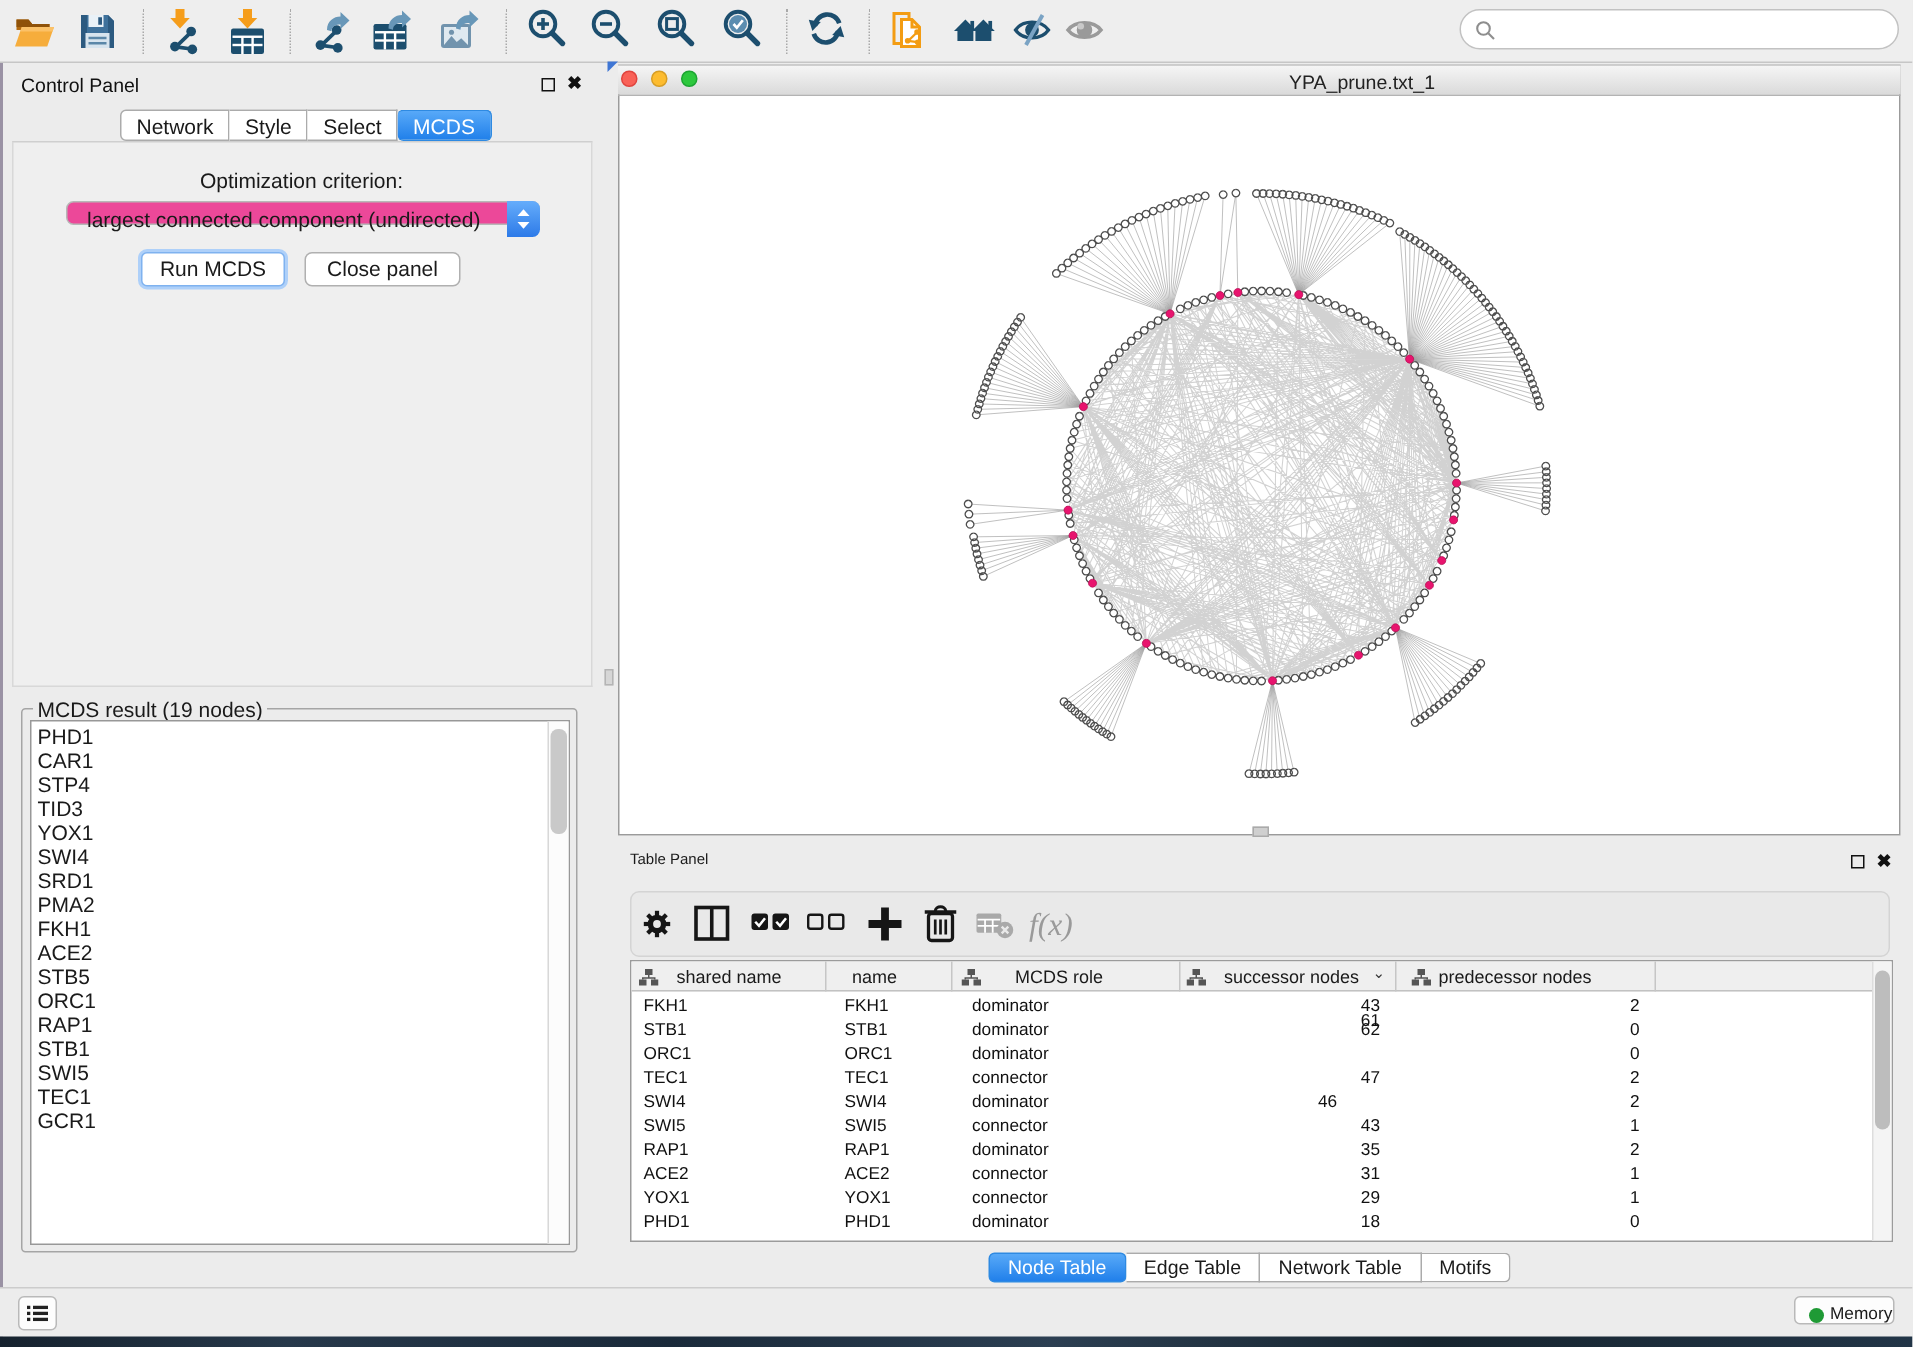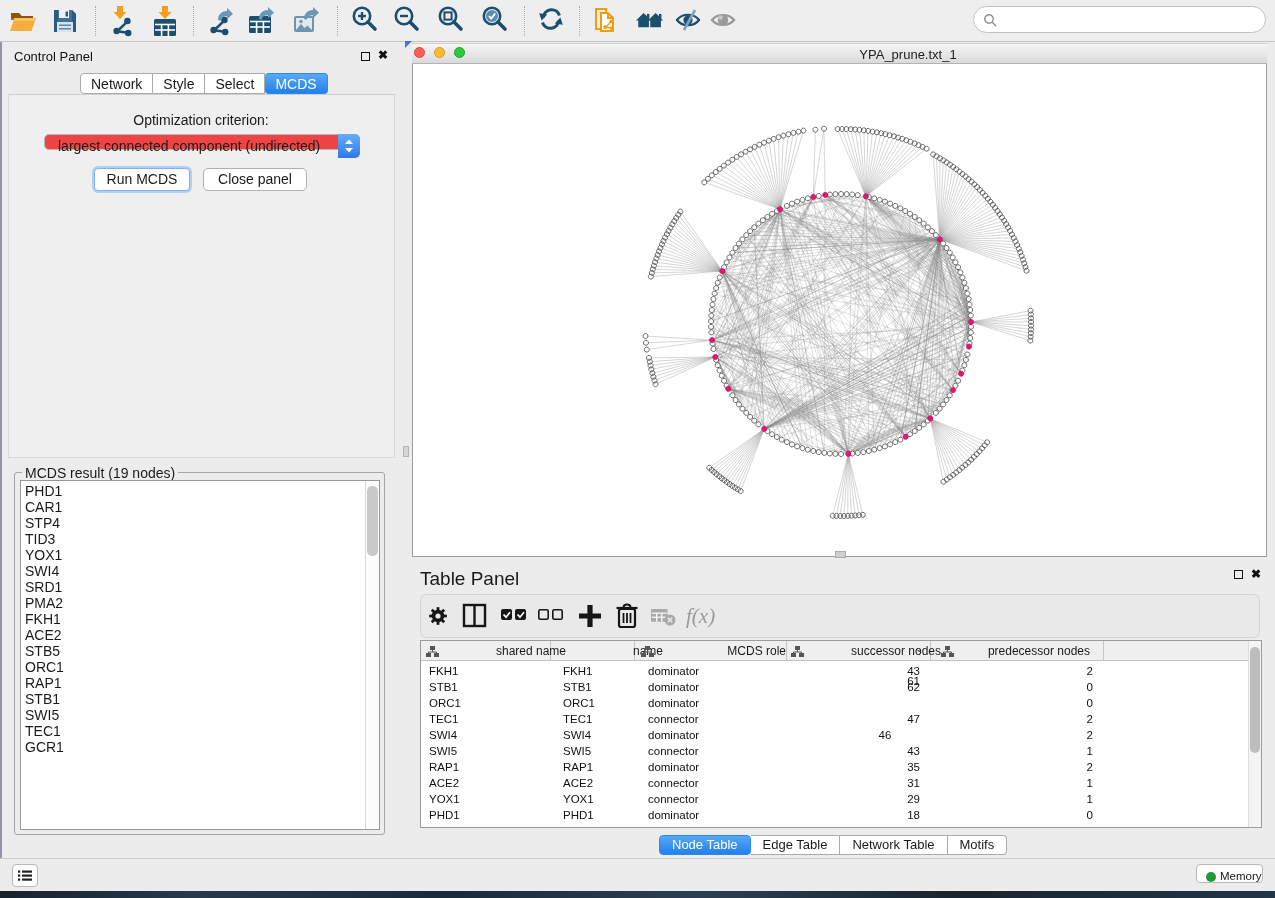--- a/index.html
+++ b/index.html
@@ -12,42 +12,42 @@
 #cp-title{position:absolute;left:14px;top:49px;font-size:13px;color:#111}
 #cp-sq{position:absolute;left:361px;top:52px;width:9px;height:9px;border:1.6px solid #111}
 #tp-sq{position:absolute;left:1234px;top:570px;width:9px;height:9px;border:1.6px solid #111}
 .bx{font-size:12px;font-weight:bold;color:#111}
 #tabs{position:absolute;left:80px;top:73px;height:21px;display:flex}
 .tab{height:21px;border:1px solid #ababab;border-left:none;background:#fff;font-size:14px;line-height:20px;padding:0 10px;color:#1a1a1a}
 .tab.first{border-left:1px solid #ababab;border-radius:4px 0 0 4px}
 .tab.sel{background:linear-gradient(#58a9f8,#2180ea);color:#fff;border-color:#2e8ae2;border-radius:4px}
 #cp-panel{position:absolute;left:8px;top:94px;width:387px;height:364px;background:#efefef;border:1px solid #d8d8d8;border-top:1px solid #cfcfcf}
 #optlabel{position:absolute;left:0;top:112px;width:402px;text-align:center;font-size:14px}
-#combo{position:absolute;left:44px;top:134px;width:316px;height:16px;background:#ef4444;border:1px solid #b7b7b7;border-radius:5px;font-size:14px;line-height:22px;padding-left:13px}
+#combo{position:absolute;left:44px;top:134px;width:316px;height:16px;background:#ec4899;border:1px solid #b7b7b7;border-radius:5px;font-size:14px;line-height:22px;padding-left:13px}
 #combo .stepper{position:absolute;right:-1px;top:-1px;width:22px;height:24px;border-radius:0 5px 5px 0;background:linear-gradient(#65adfb,#2d7ae8);}
 .btn{position:absolute;background:#fff;border:1px solid #b0b0b0;border-radius:5px;font-size:14px;text-align:center}
 #runbtn{left:94px;top:168px;width:96px;height:23px;line-height:21px;border:1px solid #7fb2ef;box-shadow:0 0 0 2px #aed0f9;border-radius:4px}
 #closebtn{left:203px;top:168px;width:104px;height:23px;line-height:21px}
 #groupbox{position:absolute;left:14px;top:472px;width:371px;height:363px;border:1px solid #a5a5a5;border-radius:3px}
 #grouplabel{position:absolute;left:22px;top:465px;background:#ececec;padding:0 3px;font-size:14px}
 #mcdslist{position:absolute;left:20px;top:480px;width:360px;height:350px;background:#fff;border:1px solid #989898;font-size:14px;line-height:16px;padding:2px 0 0 4px}
 #mcdsscroll{position:absolute;left:365px;top:481px;width:14px;height:348px;background:#fcfcfc;border-left:1px solid #d8d8d8}
 #mcdsthumb{position:absolute;left:366.5px;top:486px;width:11px;height:70px;background:#c9c9c9;border-radius:5px}
 #vsplit-handle{position:absolute;left:403px;top:446px;width:6px;height:11px;background:#d6d6d6;border:1px solid #b4b4b4}
 #netwin{position:absolute;left:412px;top:43px;width:855px;height:514px;border:1px solid #9b9b9b;background:#fff}
 #nettitle{position:absolute;left:412px;top:43px;width:855px;height:21px;background:linear-gradient(#f5f5f5,#dadada);border-bottom:1px solid #b3b3b3;border-top:1px solid #cfcfcf}
 #nettitle .t{position:absolute;left:296px;width:400px;text-align:center;top:3px;font-size:13px;color:#222}
 .tl{position:absolute;top:46.9px;width:10.8px;height:10.8px;border-radius:50%}
 #netsplith{position:absolute;left:835px;top:551px;width:11px;height:7px;background:#cfcfcf;border:1px solid #aaa}
 #tablepanel{position:absolute;left:412px;top:563px;width:855px;height:295px;background:#ececec}
-#tp-title{position:absolute;left:420px;top:568px;font-size:19px}
+#tp-title{position:absolute;left:420px;top:568px;font-size:10px}
 #tbar{position:absolute;left:420px;top:594px;width:840px;height:44px;background:#e9e9e9;border:1px solid #d4d4d4;border-radius:6px}
 #table{position:absolute;left:420px;top:640px;width:842px;height:188px;background:#fff;border:1px solid #9b9b9b}
 #thead{position:absolute;left:421px;top:641px;width:840px;height:20px;background:#efefef;border-bottom:1px solid #c2c2c2;font-size:12px}
-.th{position:absolute;top:2px;height:16px;line-height:16px;text-align:right;color:#1a1a1a}
+.th{position:absolute;top:2px;height:16px;line-height:16px;text-align:center;color:#1a1a1a}
 .thsep{position:absolute;top:0;width:0;height:20px;border-left:1px solid #c6c6c6}
 .row{position:absolute;font-size:11.5px;height:16px;line-height:16px;color:#111}
 #tscroll{position:absolute;left:1248px;top:641px;width:13px;height:186px;background:#f4f4f4;border-left:1px solid #ddd}
 #tthumb{position:absolute;left:1250px;top:647px;width:10px;height:106px;background:#bdbdbd;border-radius:5px}
 #btabs{position:absolute;left:659px;top:835px;height:20px;display:flex}
 .btab{height:20px;border:1px solid #ababab;border-left:none;background:#fff;font-size:13px;line-height:18px;padding:0 12px}
 .btab.first{border-left:1px solid #ababab;border-radius:4px 0 0 4px}
 .btab.last{border-radius:0 4px 4px 0}
 .btab.sel{background:linear-gradient(#58a9f8,#2180ea);color:#fff;border-color:#2e8ae2;border-radius:4px}
 #statusbar{position:absolute;left:0;top:858px;width:1275px;height:33px;background:#ececec;border-top:1px solid #cccccc}

